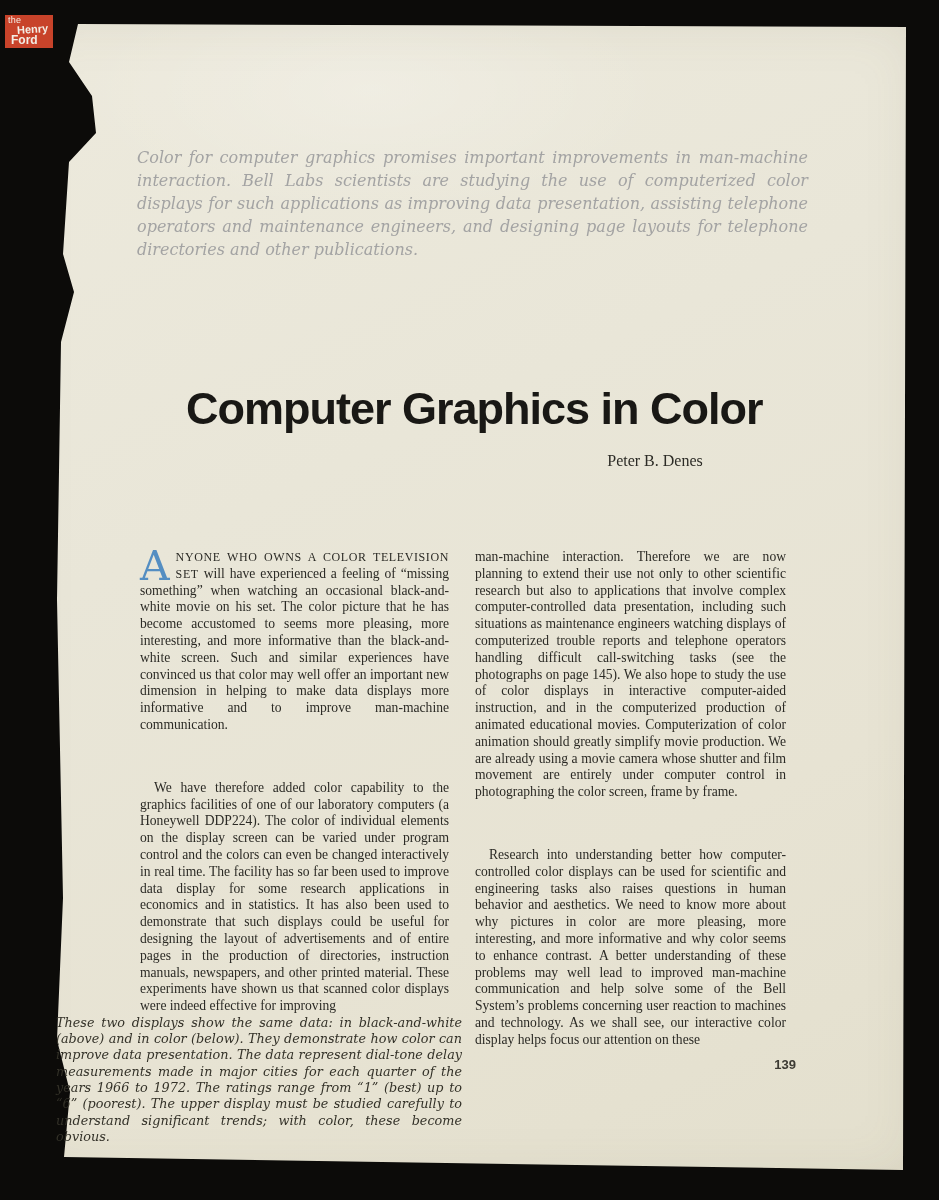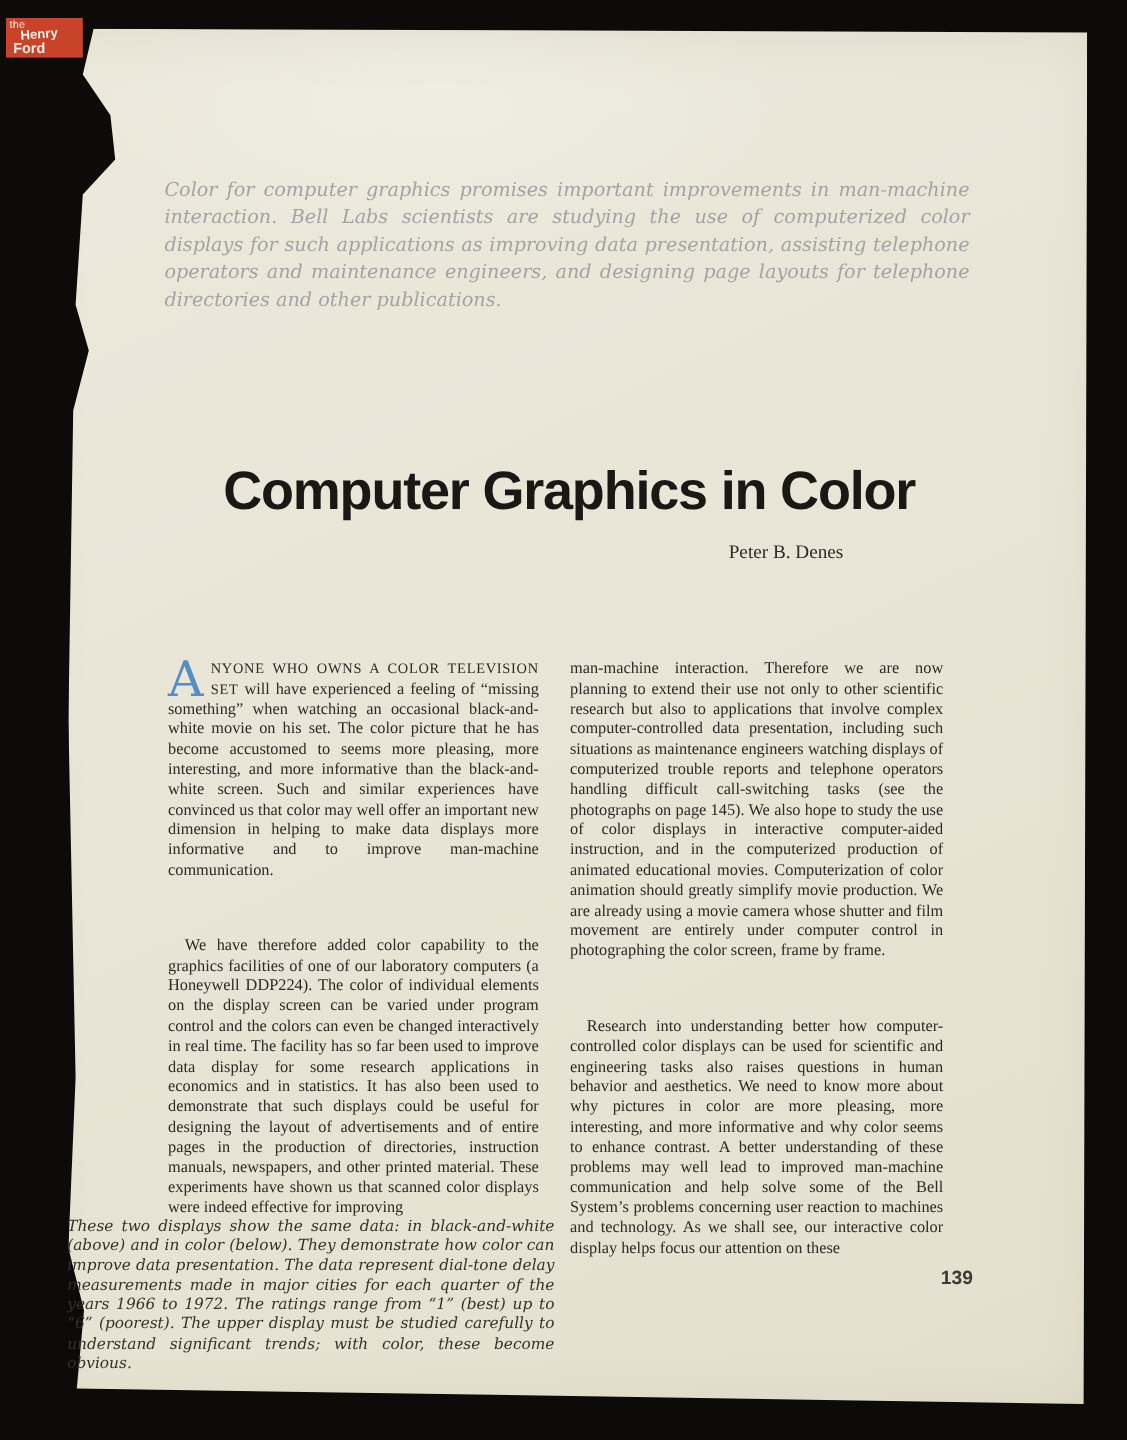--- a/index.html
+++ b/index.html
@@ -19,21 +19,21 @@
     box-shadow: inset 0 0 70px rgba(110,100,70,.22);
     clip-path: polygon(
       78px 24px, 906px 27px, 903px 1170px, 64px 1157px,
       70px 1092px, 57px 1040px, 63px 898px, 57px 600px,
       61px 342px, 74px 292px, 63px 254px, 69px 162px,
       96px 133px, 92px 96px, 69px 62px
     );
   }
   
   .badge{
-    position:absolute;left:5px;top:15px;width:64px;height:33px;
+    position:absolute;left:5px;top:15px;width:48px;height:33px;
     color:#f3ede4;
     font-family:"Liberation Sans", sans-serif;
     line-height:1;
   }
   .badge .the{position:absolute;left:3px;top:1px;font-size:9px;letter-spacing:.2px;}
   .badge .henry{position:absolute;left:12px;top:9px;font-size:11px;font-weight:bold;transform:rotate(-4deg);}
   .badge .ford{position:absolute;left:6px;top:19px;font-size:12px;font-weight:bold;}
   
   .intro{
     position:absolute;left:137px;top:130px;width:671px;
@@ -83,24 +83,24 @@
   .caption{
     position:absolute;left:56px;top:1002px;width:406px;
     font-family:"DejaVu Serif", serif;
     font-style:italic;
     font-size:12.8px;line-height:16.3px;
     color:#333128;
     text-align:justify;
     hyphens:auto;
   }
   .pagenum{
-    position:absolute;left:784px;top:1057px;width:36px;
-    text-align:left;
+    position:absolute;left:760px;top:1057px;width:36px;
+    text-align:right;
     font-family:"Liberation Sans", sans-serif;
-    font-size:16px;font-weight:bold;color:#3c3a33;
+    font-size:13px;font-weight:bold;color:#3c3a33;
   }
 </style>
 </head>
 <body>
 
 <div class="sheet"></div>
 
 <div class="badge" style="background:transparent;">
   <div style="position:absolute;inset:0;background:#c8432a;"></div>
   <span class="the">the</span>

